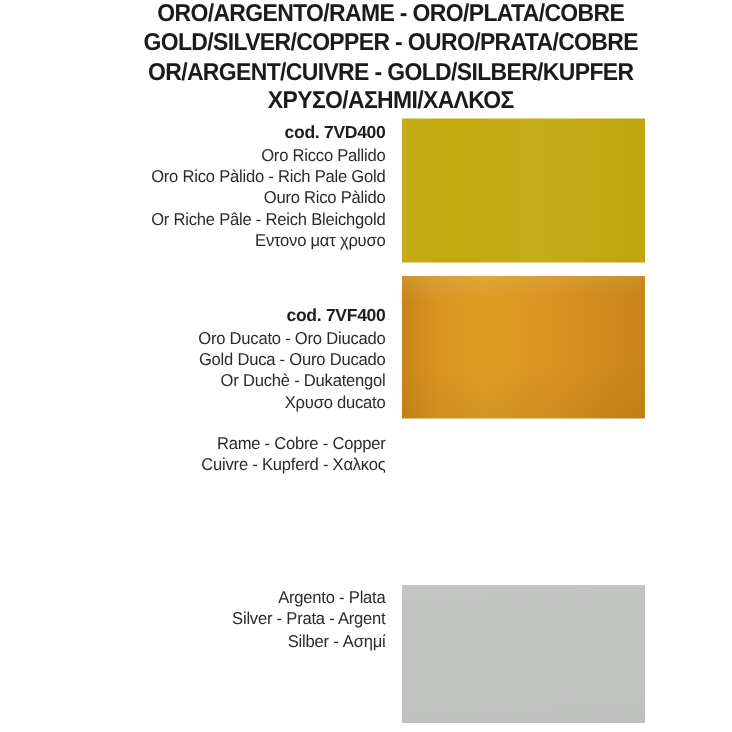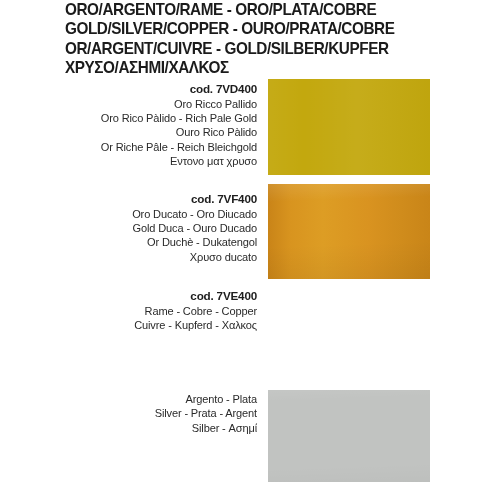--- a/index.html
+++ b/index.html
@@ -22,21 +22,21 @@
   }
 
   
   .header {
     position: absolute;
     top: 0px;
     left: 0px;
     width: 472px;
     padding-right: 16px;
     box-sizing: border-box;
-    text-align: left;
+    text-align: center;
     padding-left: 40px;
   }
   .header-line {
     font-family: "Liberation Sans", sans-serif;
     font-weight: bold;
     font-size: 16.3px;
     line-height: 19.4px;
     letter-spacing: -0.45px;
     color: #1b1b1b;
     white-space: nowrap;
@@ -169,33 +169,32 @@
         <div class="name-line">Oro Ricco Pallido</div>
         <div class="name-line">Oro Rico Pàlido - Rich Pale Gold</div>
         <div class="name-line">Ouro Rico  Pàlido</div>
         <div class="name-line">Or Riche Pâle - Reich Bleichgold</div>
         <div class="name-line">Εντονο ματ χρυσο</div>
       </div>
       <div class="swatch sw-gold" style="height:96px;"></div>
     </div>
 
     <div class="row" style="top:184px;">
-      <div class="row-text" style="top:8px;">
+      <div class="row-text" style="top:20px;">
         <div class="code">cod. 7VF400</div>
         <div class="name-line">Oro Ducato - Oro Diucado</div>
         <div class="name-line">Gold Duca - Ouro Ducado</div>
         <div class="name-line">Or Duchè - Dukatengol</div>
         <div class="name-line">Χρυσο ducato</div>
       </div>
       <div class="swatch sw-ducato" style="height:95px;"></div>
     </div>
 
     <div class="row" style="top:287px;">
       <div class="row-text" style="top:2px;">
-        <div class="code">cod. 7VE400</div>
         <div class="name-line">Rame - Cobre - Copper</div>
         <div class="name-line">Cuivre - Kupferd - Χαλκος</div>
       </div>
       <div class="swatch sw-copper" style="height:91px;"></div>
     </div>
 
     <div class="row" style="top:390px;">
       <div class="row-text" style="top:2px;">
         <div class="name-line">Argento - Plata</div>
         <div class="name-line">Silver - Prata - Argent</div>

